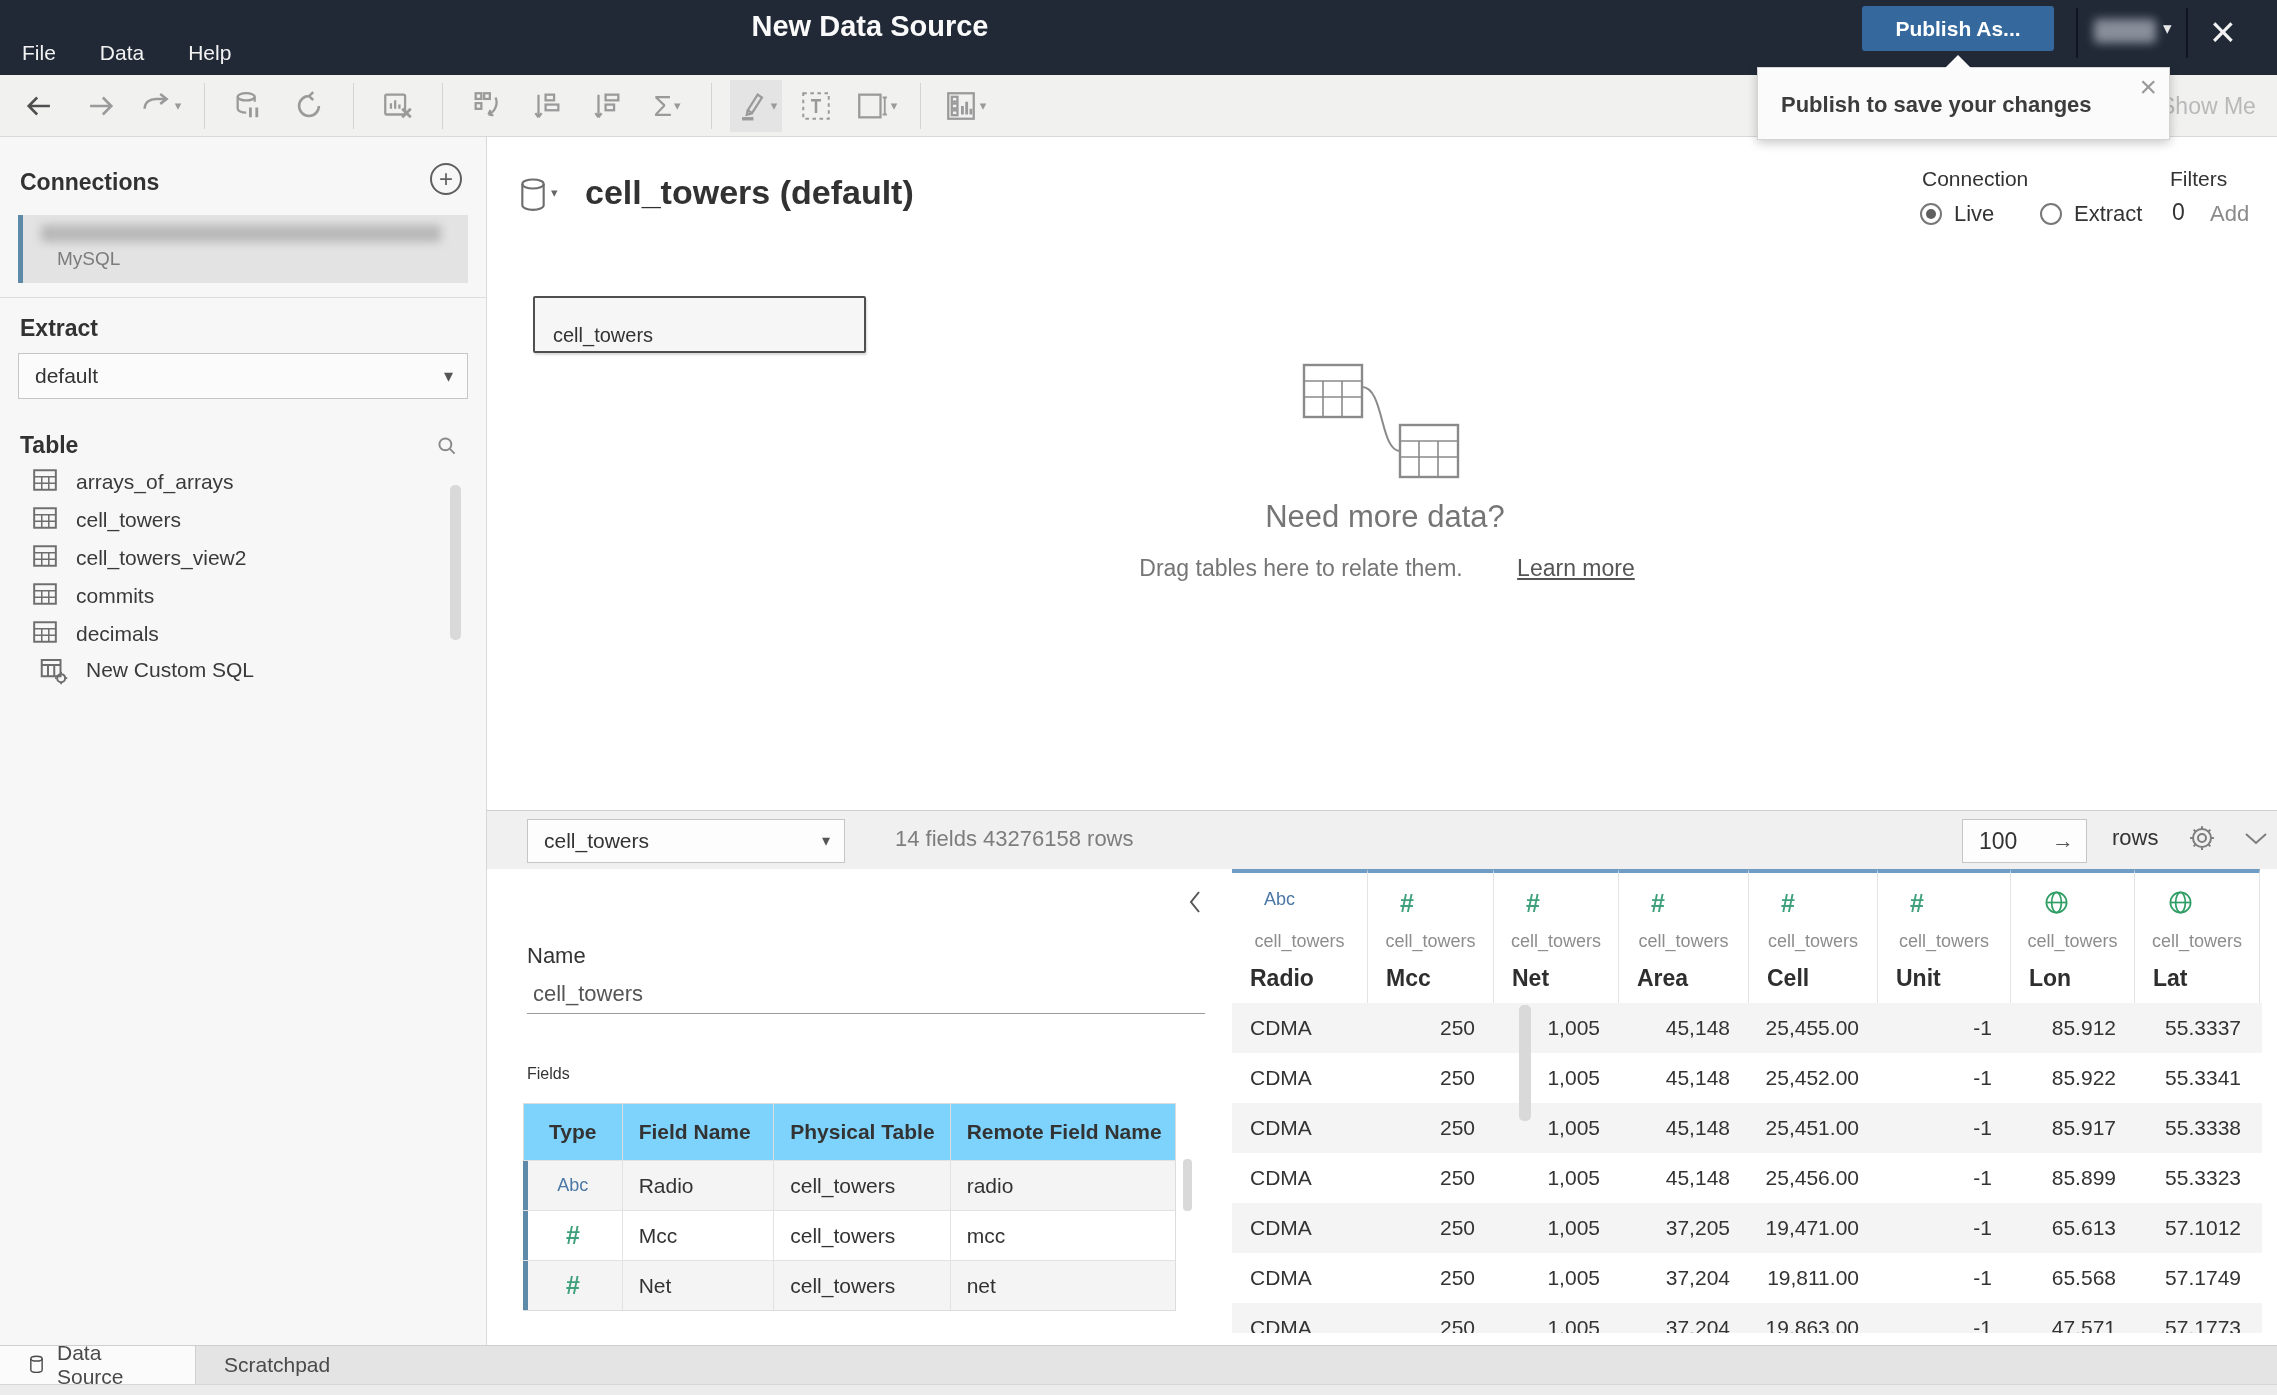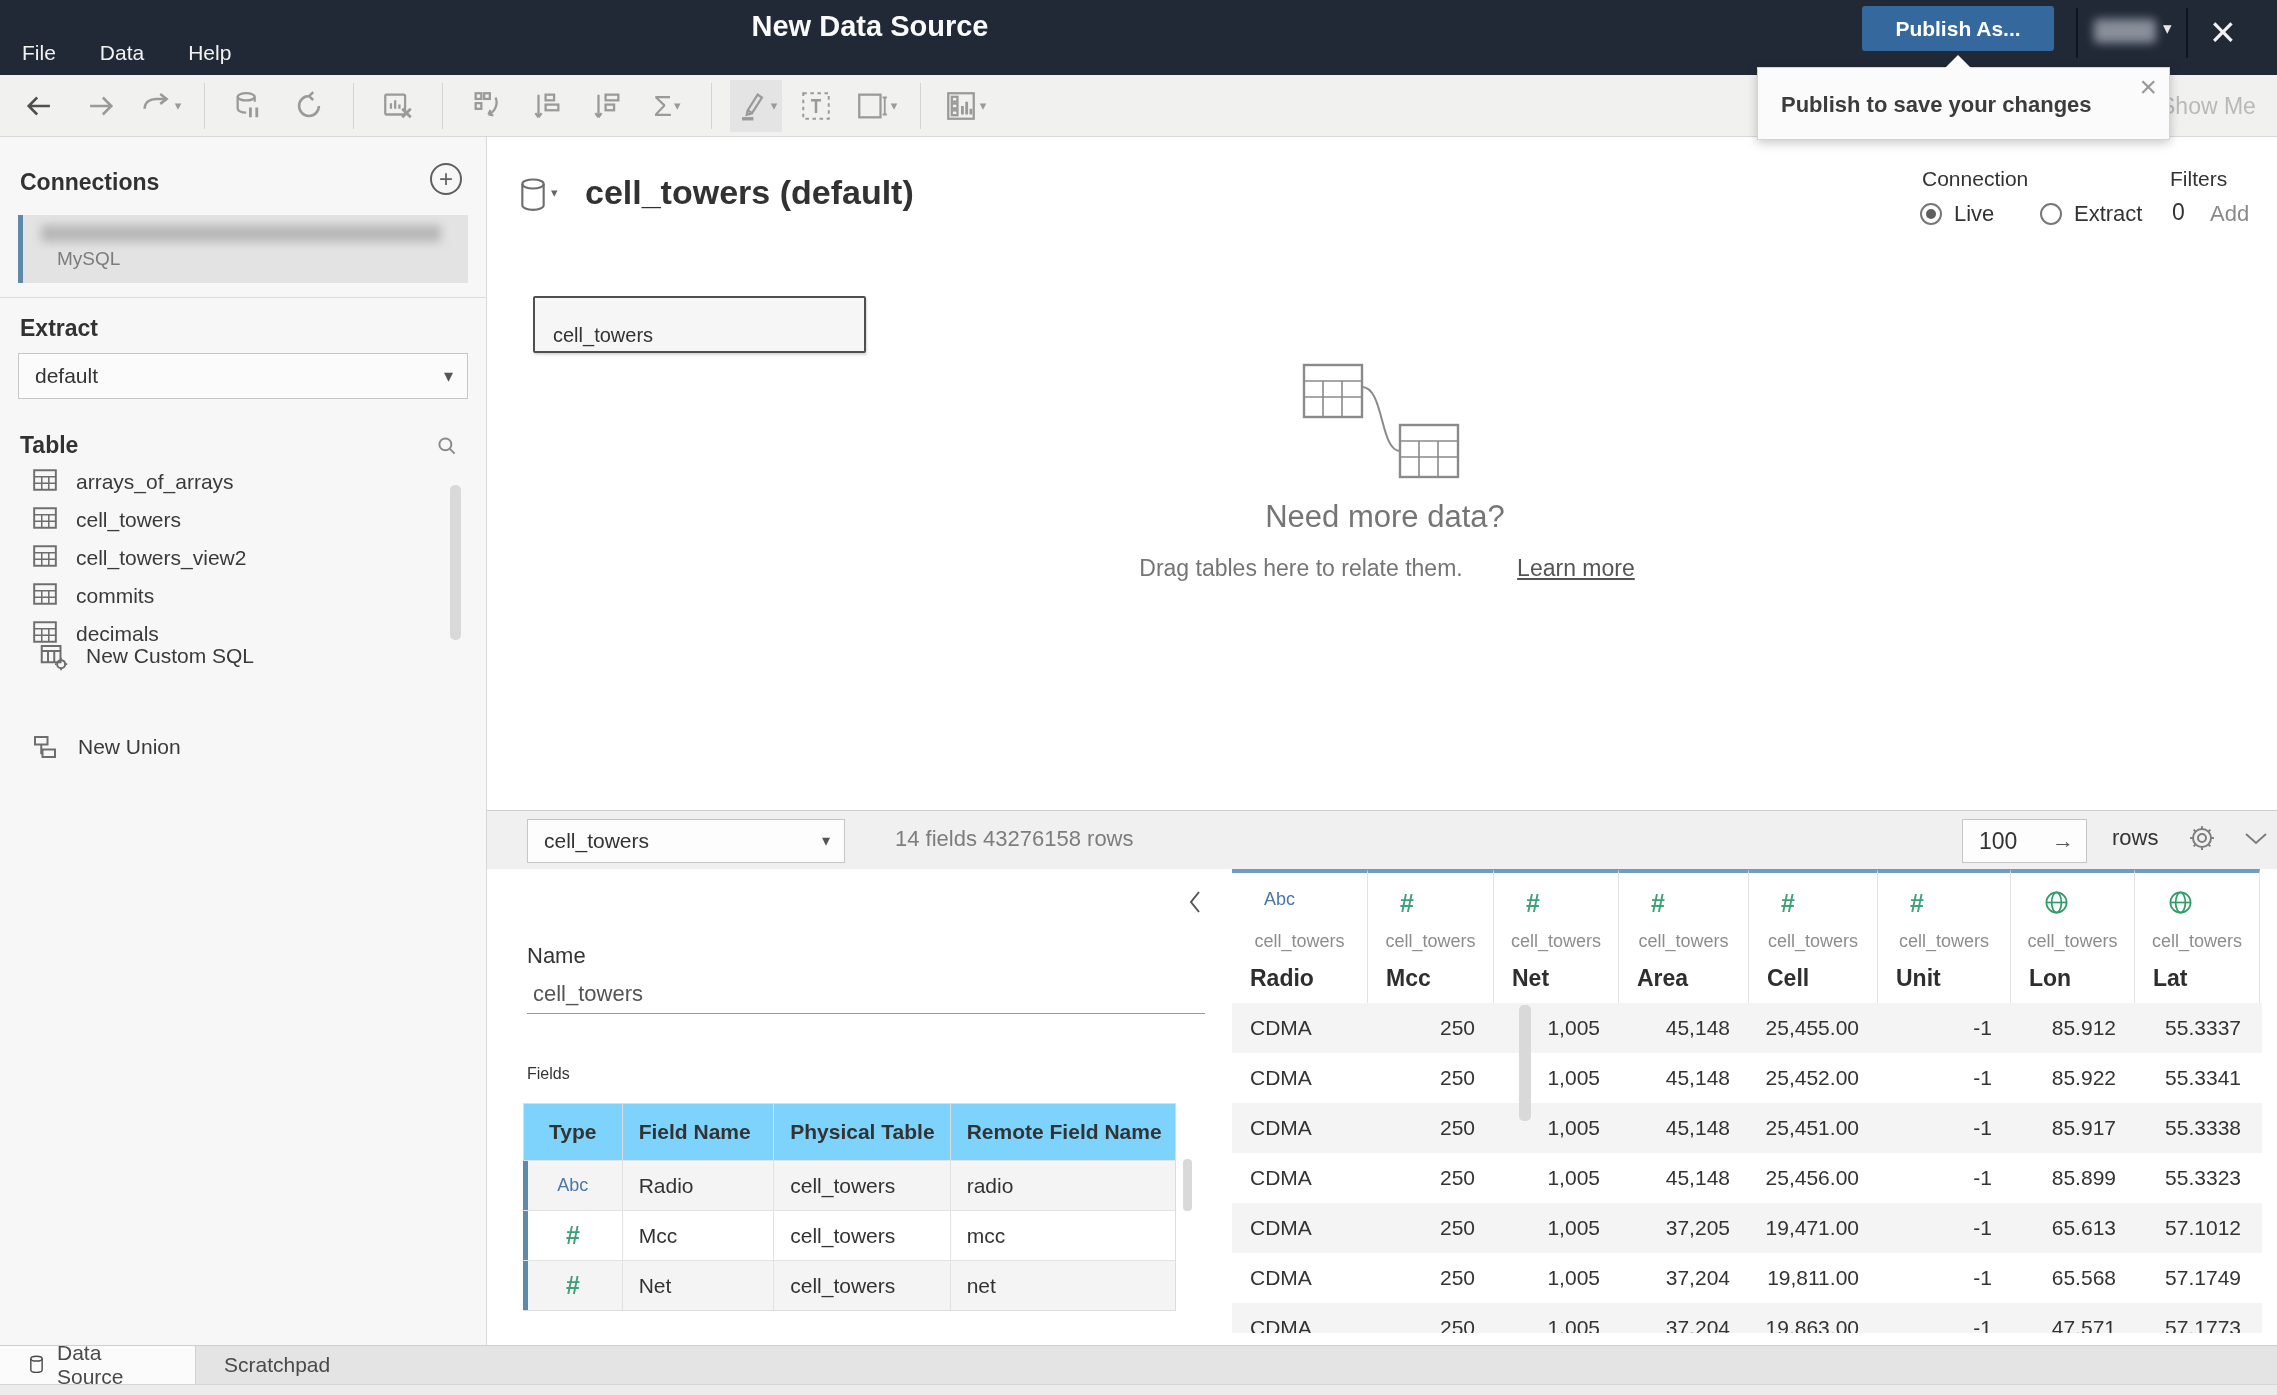--- a/index.html
+++ b/index.html
@@ -47,21 +47,21 @@
   #database-head { position:absolute; left:20px; top:178px; }
   #db-select { position:absolute; left:18px; top:216px; width:450px; height:46px; background:#fbfbfb; border:1px solid #c6c6c6; font-size:21px; color:#333; line-height:44px; padding-left:16px; cursor:pointer; }
   #db-select .caret { position:absolute; right:14px; top:0; color:#555; font-size:18px; }
   #table-head { position:absolute; left:20px; top:295px; }
   #table-search { position:absolute; left:434px; top:296px; cursor:pointer; }
   #table-list { position:absolute; left:0; top:326px; width:487px; }
   .tbl-item { display:flex; align-items:center; height:38px; padding-left:32px; gap:18px; font-size:21px; color:#3a3a3a; cursor:pointer; }
   .tbl-item svg { flex:0 0 auto; }
   #list-scroll { position:absolute; left:450px; top:348px; width:11px; height:155px; background:#d9d9d9; border-radius:5px; }
   .side-action { position:absolute; left:0; width:487px; display:flex; align-items:center; padding-left:30px; gap:18px; font-size:21px; color:#3a3a3a; height:40px; cursor:pointer; }
-  #new-custom-sql { top:499px;padding-left:38px; }
+  #new-custom-sql { top:513px;padding-left:38px; }
   #new-union { top:590px; }
 
   
   #main { position:absolute; left:487px; top:137px; width:1790px; height:1208px; background:#fff; }
   #db-icon { position:absolute; left:30px; top:40px; }
   #db-icon-caret { position:absolute; left:64px; top:48px; font-size:13px; color:#666; }
   #ds-title { position:absolute; left:98px; top:36px; font-size:34px; color:#323232; }
   #conn-label { position:absolute; left:1435px; top:30px; font-size:21px; color:#333; }
   .radio-row { position:absolute; top:64px; display:flex; align-items:center; gap:12px; cursor:pointer; }
   #radio-live { left:1433px; } #radio-extract { left:1553px; }
@@ -318,28 +318,20 @@
     <div id="list-scroll"></div>
     <div id="new-custom-sql" class="side-action">
       <svg width="30" height="30" viewBox="0 0 24 24" fill="none" stroke="#6e6e6e" stroke-width="1.6">
           <rect x="3" y="4" width="15" height="13"></rect>
           <path d="M3 8 H18 M8 8 V17 M13 8 V17"></path>
           <circle cx="18.5" cy="18.5" r="3.2"></circle>
           <path d="M18.5 14.6 V13.6 M18.5 22.4 V23.4 M14.6 18.5 H13.6 M22.4 18.5 H23.4" stroke-width="1.4"></path>
         </svg>
       <span>New Custom SQL</span>
     </div>
-    <div id="new-union" class="side-action">
-      <svg width="30" height="30" viewBox="0 0 24 24" fill="none" stroke="#6e6e6e" stroke-width="1.6">
-          <rect x="4" y="4" width="10" height="6"></rect>
-          <rect x="10" y="14" width="10" height="6"></rect>
-          <path d="M9 10 V17 H10"></path>
-        </svg>
-      <span>New Union</span>
-    </div>
   </aside>
 
   <main id="main">
     <span id="db-icon">
       <svg width="32" height="38" viewBox="0 0 24 28" fill="none" stroke="#6e6e6e" stroke-width="1.6">
           <ellipse cx="12" cy="5" rx="8" ry="3.4"></ellipse>
           <path d="M4 5 V21 C4 22.9 7.6 24.4 12 24.4 C16.4 24.4 20 22.9 20 21 V5"></path>
         </svg>
     </span>
     <span id="db-icon-caret">▾</span>

